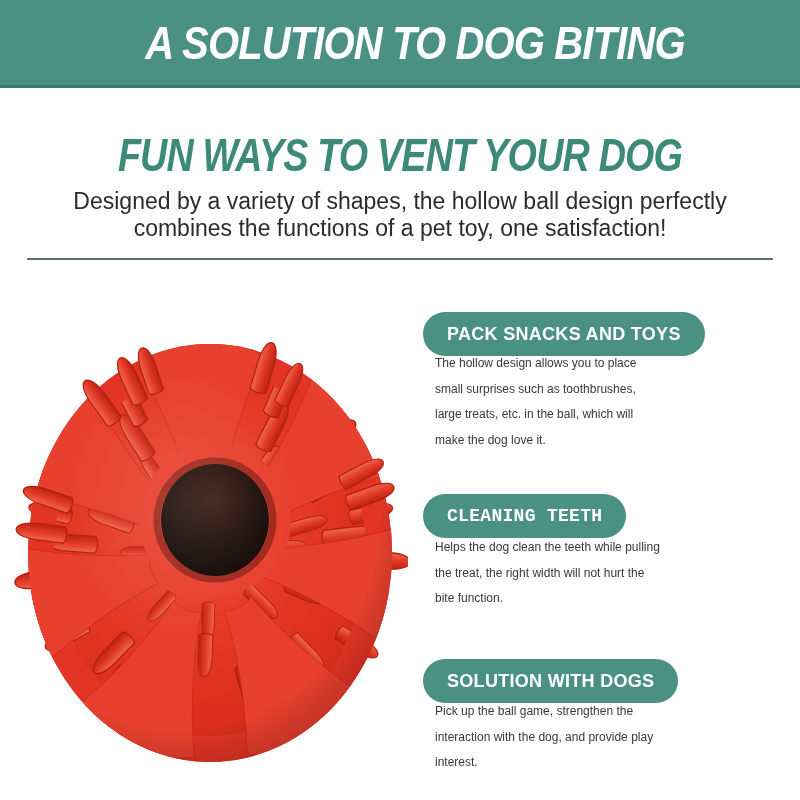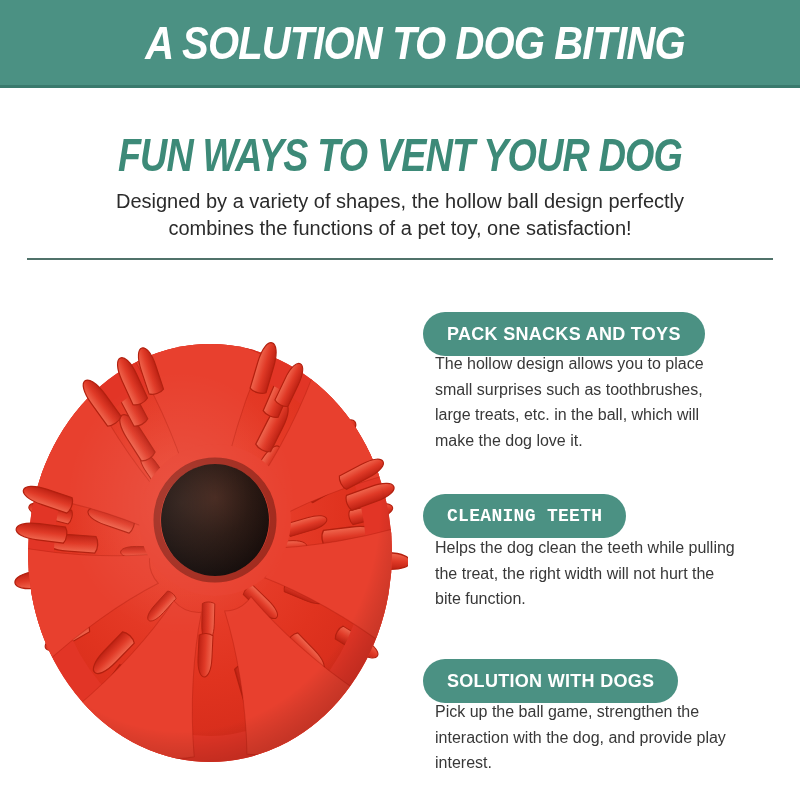--- a/index.html
+++ b/index.html
@@ -14,36 +14,36 @@
   .banner{position:absolute;top:0;left:0;width:800px;height:85px;background:var(--teal);
           border-bottom:3px solid var(--teal-dark);display:flex;align-items:center;justify-content:center;padding-left:15px;}
   .banner-title{color:#ffffff;font-weight:700;font-style:italic;font-size:46px;line-height:1;
                 letter-spacing:-1px;transform:scaleX(.87);transform-origin:50% 50%;white-space:nowrap;}
 
   
   .intro-heading{position:absolute;top:130px;left:0;width:800px;text-align:center;margin:0;
                  color:var(--heading-teal);font-weight:700;font-style:italic;font-size:46px;line-height:50px;
                  letter-spacing:-1px;transform:scaleX(.82);transform-origin:50% 50%;white-space:nowrap;}
   .intro-desc{position:absolute;top:188px;left:0;width:800px;text-align:center;
-              color:var(--desc-text);font-size:20px;line-height:27px;white-space:pre-line;}
+              color:var(--desc-text);font-size:23px;line-height:27px;white-space:pre-line;}
 
   .divider{position:absolute;top:258px;left:27px;width:746px;height:2px;background:#50726a;}
 
   
   .ball-svg{position:absolute;left:8px;top:333px;width:400px;height:446px;}
   .spike{fill:url(#gSpike);stroke:#b3200f;stroke-width:1.2;}
   .arm{fill:#e8402e;stroke:rgba(170,25,12,.35);stroke-width:1;}
 
   
   .pill{position:absolute;left:423px;height:44px;border-radius:22px;background:var(--teal);
         display:flex;align-items:center;padding:0 24px;margin-top:16px;}
   .pill-label{color:#ffffff;font-weight:700;font-size:18px;letter-spacing:.3px;white-space:nowrap;}
   .pill-1{top:296px;} .pill-2{top:478px;font-family:Liberation Mono, monospace;} .pill-3{top:643px;}
   .feature-text{position:absolute;left:435px;width:360px;color:var(--body-text);
-                font-size:16px;line-height:25.5px;white-space:pre-line;}
+                font-size:12px;line-height:25.5px;white-space:pre-line;}
   .text-1{top:351px;} .text-2{top:535px;} .text-3{top:699px;}
 </style>
 </head>
 <body>
 
 <div class="page">
 
   <div class="banner">
     <div class="banner-title">A SOLUTION TO DOG BITING</div>
   </div>

